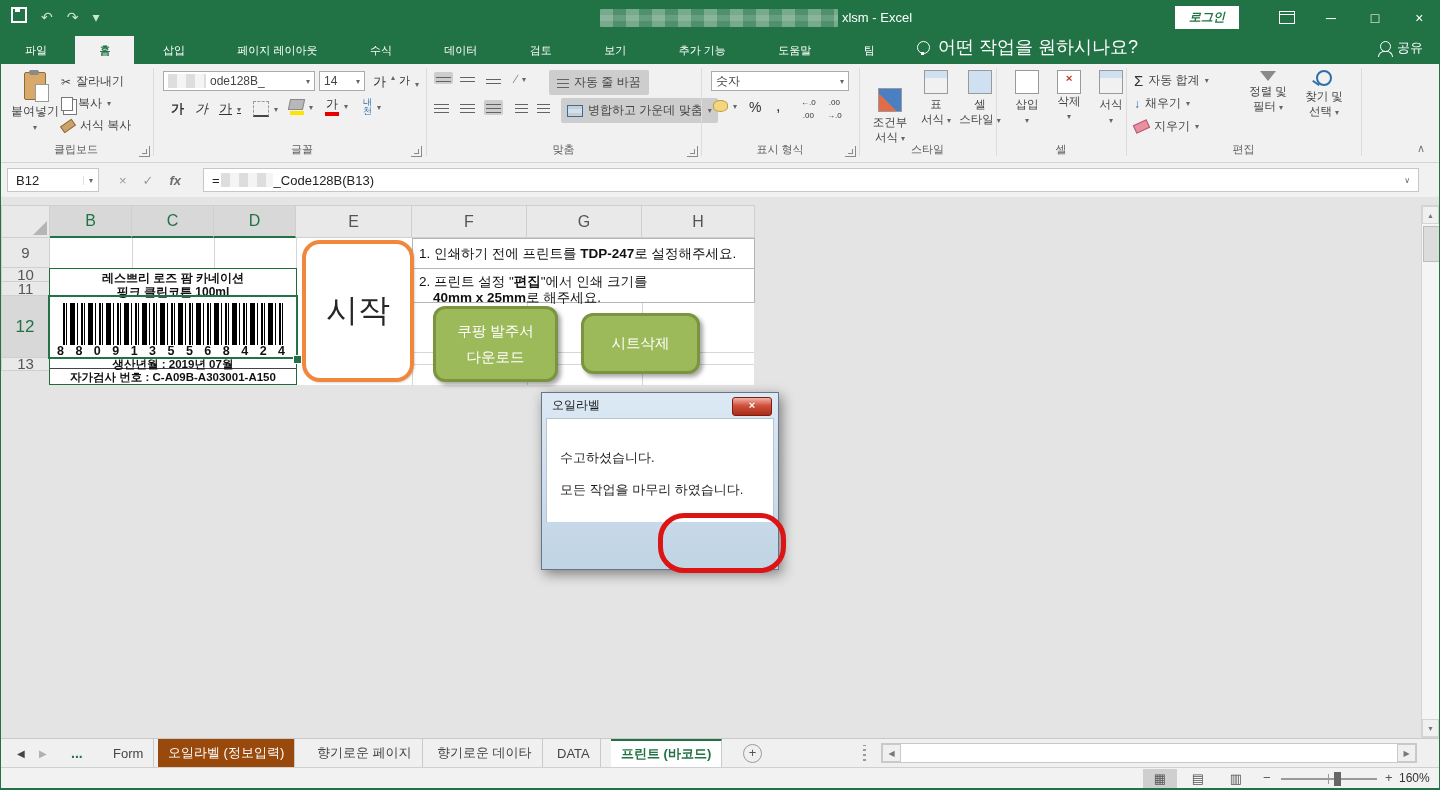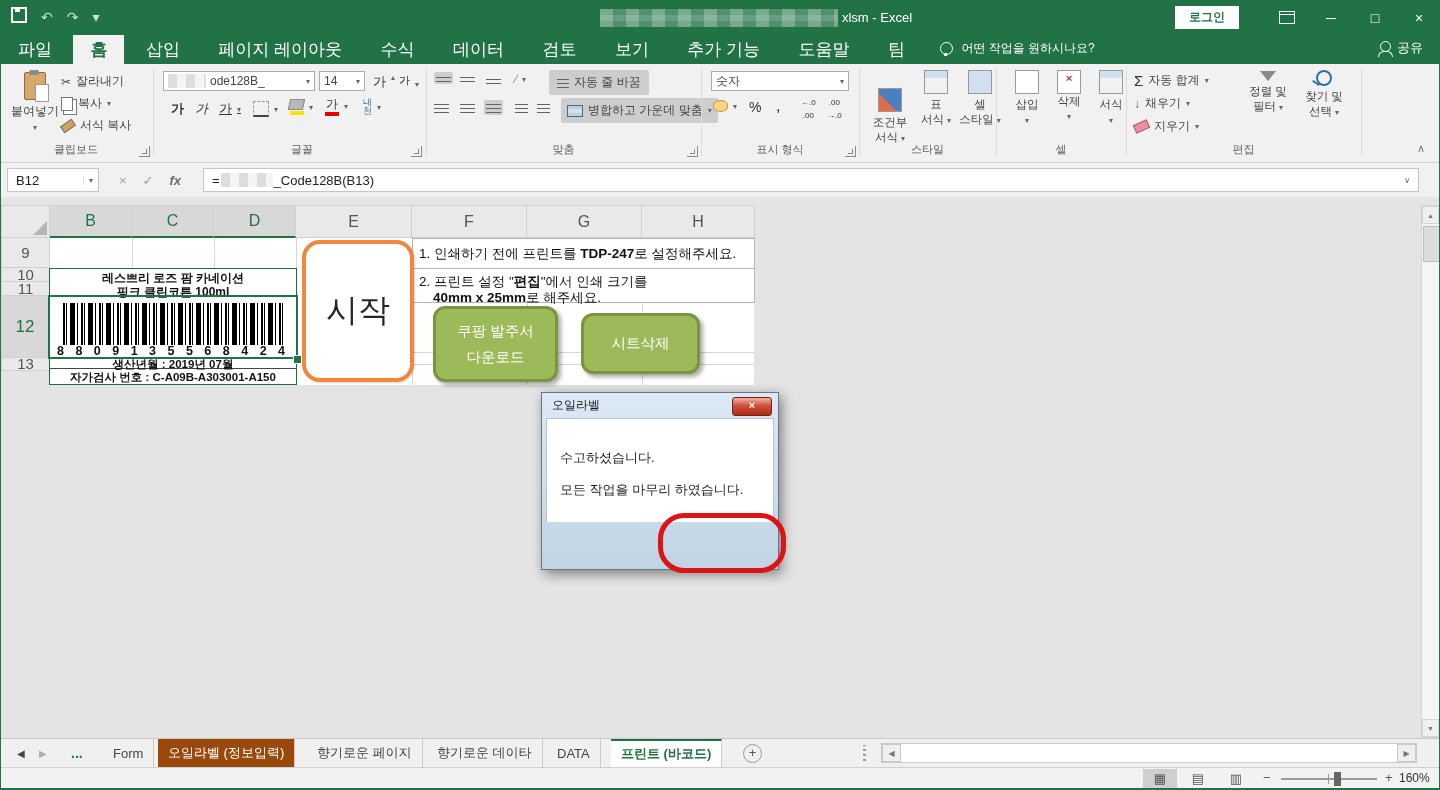--- a/index.html
+++ b/index.html
@@ -10,30 +10,30 @@
   .titlebar{left:0;top:0;width:1440px;height:35px;background:#217346;color:#fff;}
   .qat{left:10px;top:7px;display:flex;gap:14px;align-items:center;}
   .qat .g{color:#cfe3d6;font-size:14px;cursor:default;}
   .floppy{display:inline-block;width:12px;height:12px;border:2px solid #fff;position:relative;}
   .floppy:after{content:"";position:absolute;left:2px;top:-1px;width:5px;height:4px;background:#fff;}
   .title-center{left:0;top:0;width:1440px;height:35px;display:flex;align-items:center;justify-content:center;gap:2px;pointer-events:none;margin-left:35px;}
   .mosaic{display:inline-block;height:18px;border-radius:1px;
      background-image:repeating-linear-gradient(90deg,rgba(255,255,255,.32) 0 13px,rgba(255,255,255,.12) 13px 26px),
                       repeating-linear-gradient(0deg,rgba(255,255,255,.10) 0 6px,rgba(255,255,255,.22) 6px 12px);}
   .title-txt{font-size:13px;color:#fff;margin-left:2px;}
-  .win-controls{right:0;top:0;height:35px;display:flex;align-items:center;}
+  .win-controls{right:0;top:0;height:35px;display:flex;align-items:center;font-style:italic;}
   .login{background:#fff;color:#217346;font-size:12px;font-weight:bold;padding:3px 14px;margin-right:26px;cursor:pointer;}
   .wc{width:44px;height:35px;display:flex;align-items:center;justify-content:center;font-size:14px;color:#fff;cursor:pointer;}
   .rdo-box{display:inline-block;width:14px;height:11px;border:1px solid #fff;position:relative;font-size:8px;text-align:center;line-height:10px;}
   .rdo-box:after{content:"";position:absolute;left:0;top:2px;width:14px;height:1px;background:#fff;}
   
   .tabrow{left:0;top:35px;width:1440px;height:29px;background:#217346;}
-  .rtab{display:inline-block;height:29px;line-height:29px;padding:0 17px;color:#fff;font-size:17px;cursor:pointer;}
+  .rtab{display:inline-block;height:29px;line-height:29px;padding:0 24px;color:#fff;font-size:11px;cursor:pointer;}
   .rtab.active{background:#f1f1f1;color:#217346;font-weight:bold;}
-  .tellme{display:inline-flex;align-items:center;gap:8px;color:#fff;font-size:12px;margin-left:14px;cursor:pointer;}
+  .tellme{display:inline-flex;align-items:center;gap:8px;color:#fff;font-size:18px;margin-left:14px;cursor:pointer;}
   .bulb{display:inline-block;width:11px;height:11px;border:1.5px solid #fff;border-radius:50%;position:relative;}
   .bulb:after{content:"";position:absolute;left:3px;top:10px;width:3px;height:3px;background:#fff;}
   .share{position:absolute;right:16px;top:39px;color:#fff;font-size:13px;display:flex;gap:6px;align-items:center;cursor:pointer;}
   .person{display:inline-block;width:9px;height:9px;border:1.5px solid #fff;border-radius:50%;position:relative;top:-2px;}
   .person:after{content:"";position:absolute;left:-3px;top:9px;width:13px;height:5px;border:1.5px solid #fff;border-bottom:none;border-radius:6px 6px 0 0;}
   
   .ribbon{left:0;top:64px;width:1440px;height:99px;background:#f1f1f1;border-bottom:1px solid #d5d5d5;box-sizing:border-box;font-size:12px;color:#444;}
   .gsep{position:absolute;top:4px;height:88px;width:1px;background:#dcdcdc;}
   .glabel{position:absolute;bottom:5px;font-size:11px;color:#5f5f5f;text-align:center;}
   .launcher{position:absolute;bottom:5px;width:10px;height:10px;border-right:1px solid #8a8a8a;border-bottom:1px solid #8a8a8a;cursor:pointer;}

